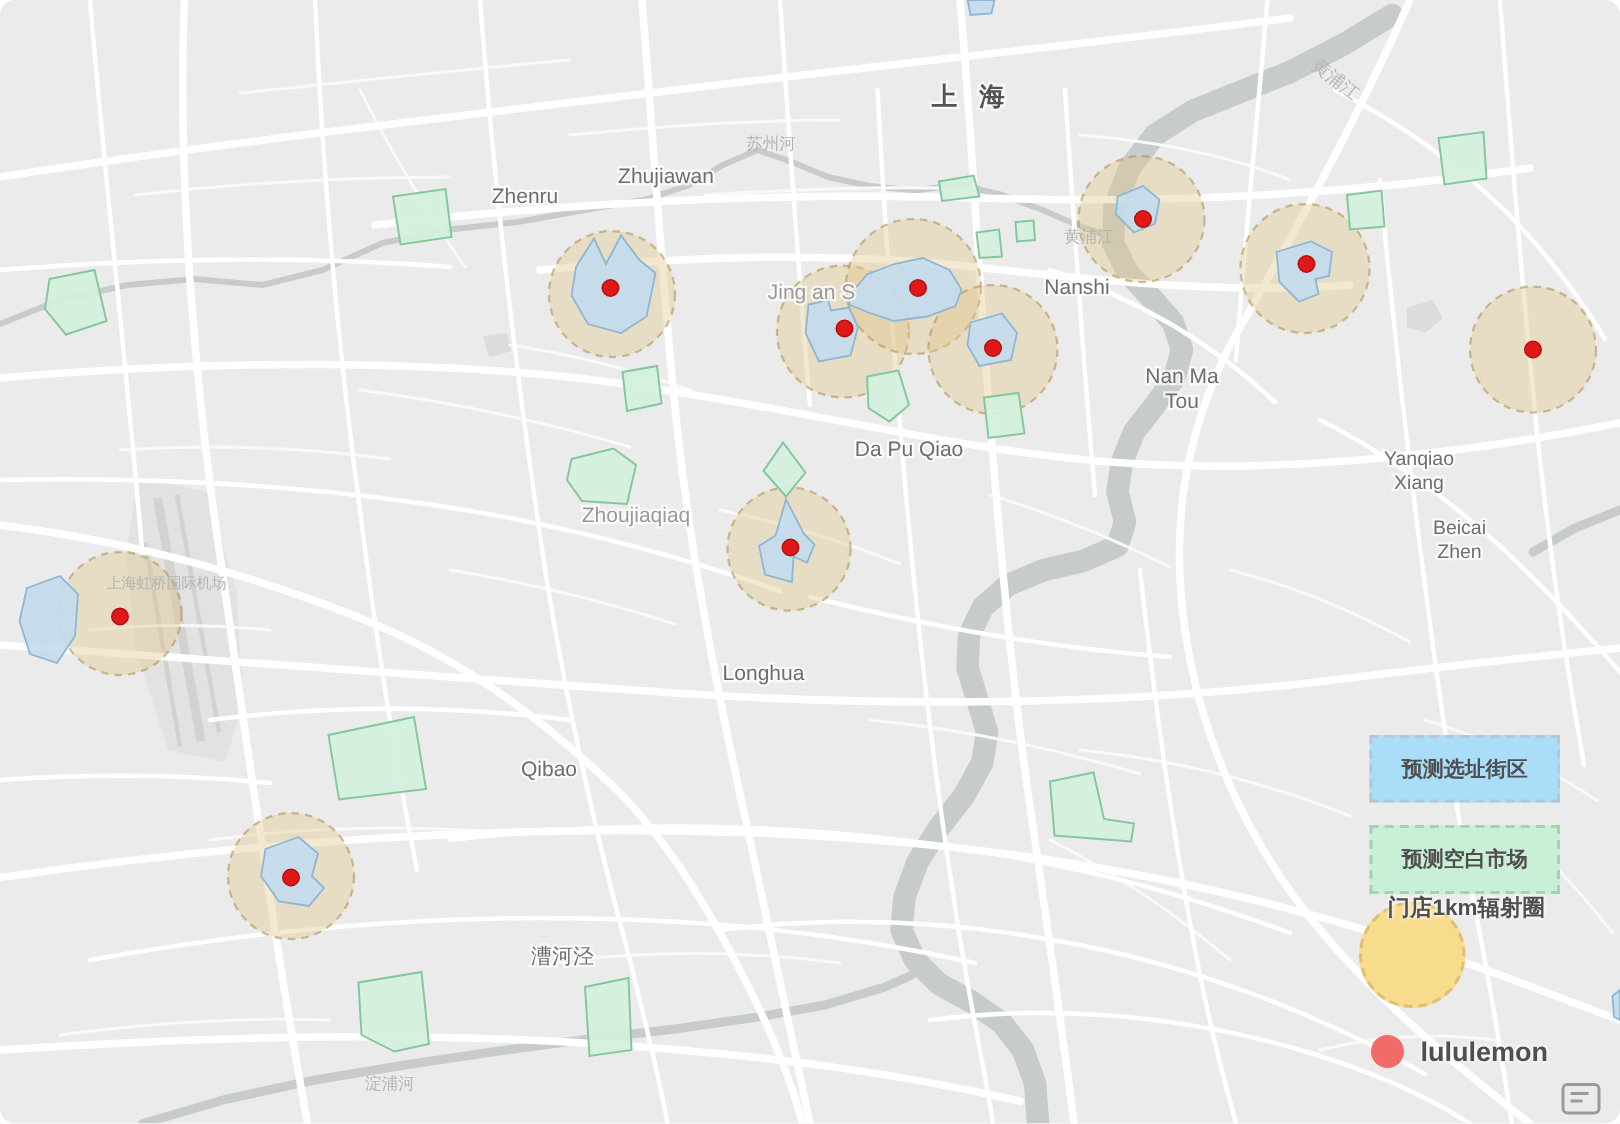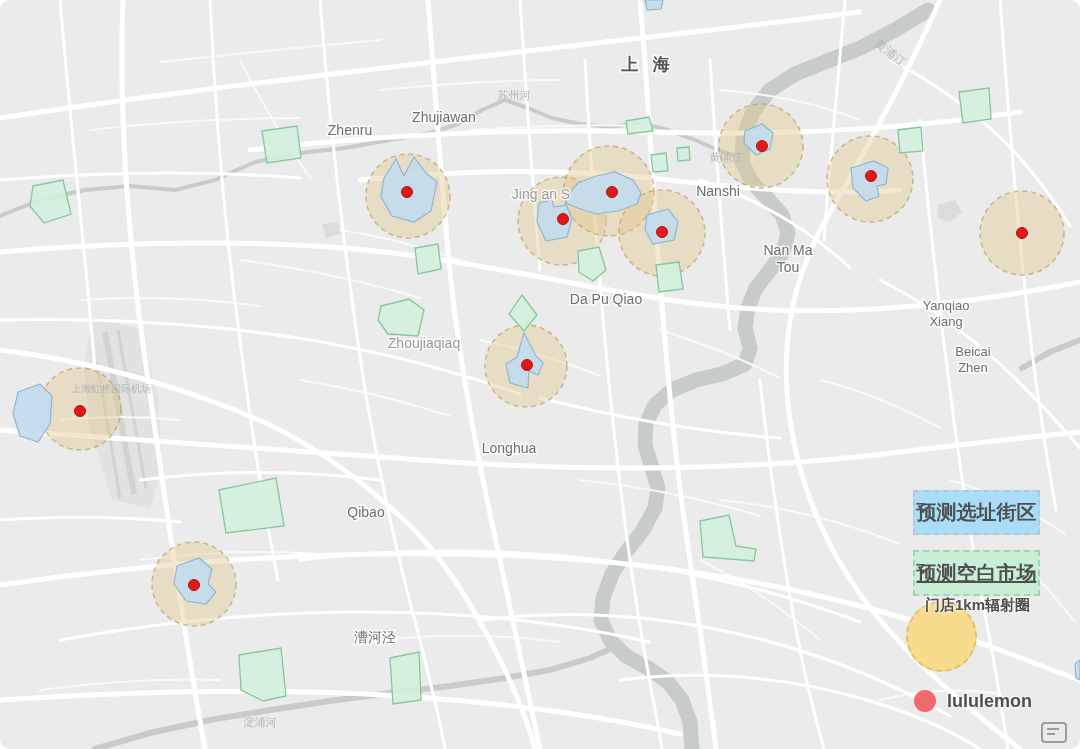--- a/index.html
+++ b/index.html
@@ -22,23 +22,23 @@
   .block-poly{fill:var(--block-fill,#c3dcee);fill-opacity:.9;
     stroke:var(--block-border,#8fb6d3);stroke-width:1.2;}
   .store-dot{fill:var(--store,#e01818);stroke:#b40f0f;stroke-width:1;}
   .lbl{fill:#6e6e6e;paint-order:stroke;stroke:rgba(255,255,255,.75);stroke-width:3;
     font-family:"Liberation Sans",sans-serif;}
   .lbl-city{fill:#545454;letter-spacing:5px;font-weight:bold;}
   .lbl-faded{fill:#9a9a9a;}
   .lbl-water{fill:#b2b5b6;stroke:none;}
   
   .legend-box{position:absolute;display:flex;align-items:center;justify-content:center;
-    font-weight:bold;font-size:20px;color:#4f4f4f;border:2px dashed;box-sizing:border-box;}
+    font-weight:bold;font-size:14px;color:#4f4f4f;border:2px dashed;box-sizing:border-box;}
   .legend-box.blue{background:var(--legend-blue,#a9ddf8);border-color:#b3c8d4;}
-  .legend-box.green{background:var(--legend-green,#c9f0d6);border-color:#a6d1b4;text-decoration:underline;}
+  .legend-box.green{background:var(--legend-green,#c9f0d6);border-color:#a6d1b4;}
   .legend-circle{position:absolute;border-radius:50%;background:var(--legend-yellow,#f8dc8e);
     border:2px dashed #dfbf70;box-sizing:border-box;}
   .legend-text{position:absolute;font-weight:bold;color:#4f4f4f;
     text-shadow:0 0 3px #fff,0 0 3px #fff;}
   .legend-dot{position:absolute;border-radius:50%;background:var(--legend-red,#f16b6b);}
   .ctl-icon{position:absolute;left:1041px;top:722px;width:26px;height:21px;
     border:2px solid #9b9b9b;border-radius:4px;box-sizing:border-box;background:transparent;}
   .ctl-icon::before{content:"";position:absolute;left:4px;top:4px;width:12px;height:2px;background:#9b9b9b;}
   .ctl-icon::after{content:"";position:absolute;left:4px;top:9px;width:8px;height:2px;background:#9b9b9b;}
 </style>

